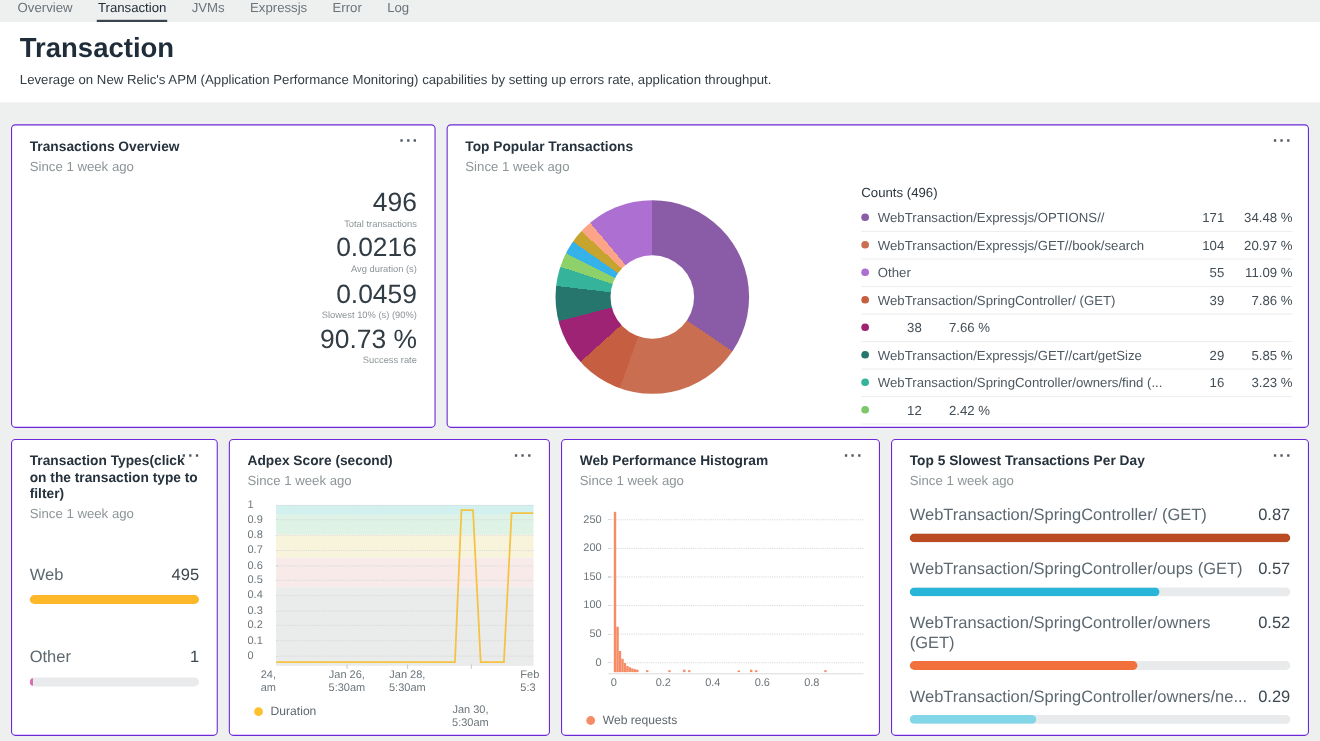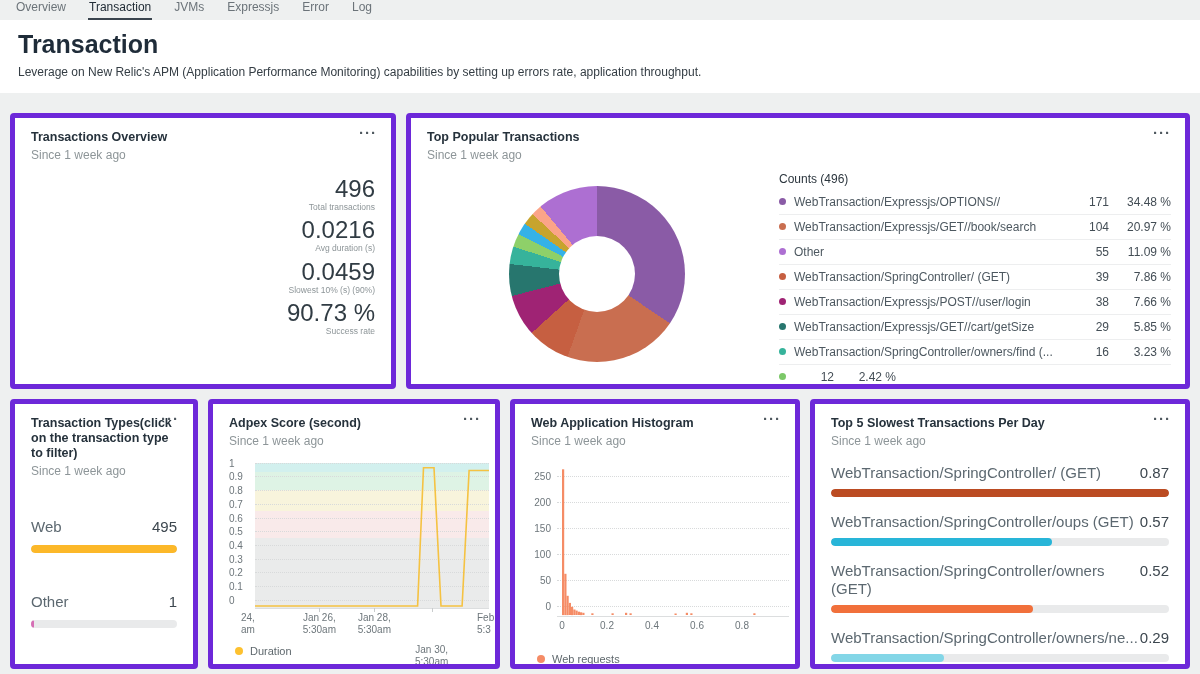--- a/index.html
+++ b/index.html
@@ -13,21 +13,21 @@
   .tab { padding:0 1px 4px; border-bottom:2px solid transparent; cursor:pointer; white-space:nowrap; }
   .tab.active { color:#222d37; border-bottom-color:#3a444e; }
   
   .page-header { background:#fff; padding:10px 18px 14px; }
   .page-header h1 { margin:0; font-size:25px; line-height:1.15; color:#1f2c39; }
   .page-header p { margin:6px 0 0; font-size:12px; color:#343d44; }
   
   main { padding:20px 10px 0; }
   .row { display:flex; gap:10px; }
   .row2 { margin-top:10px; }
-  .panel { position:relative; background:#fff; border:5px solid #6d28d9; border-radius:4px;
+  .panel { position:relative; background:#fff; border:1px solid #6d28d9; border-radius:4px;
            padding:12px 16px; box-sizing:border-box; overflow:hidden; }
   .p-title { margin:0; font-size:12.5px; font-weight:bold; color:#26323c; line-height:1.2; }
   .p-sub { font-size:12px; color:#8d9598; margin-top:3px; }
   .menu-dots { position:absolute; top:4px; right:10px; border:none; background:none; color:#4f585f;
                font-size:15px; font-weight:bold; letter-spacing:1px; cursor:pointer; padding:2px 4px; }
   .menu-dots::before { content:"···"; }
   
   #panel-overview { width:386px; height:276px; }
   #panel-popular  { flex:1; height:276px; }
   #panel-types { width:188px; height:270px; }
@@ -149,21 +149,20 @@
               <span class="lg-pct">11.09 %</span>
             </div>
             <div class="lg-row">
               <span class="lg-dot" style="background: rgb(198, 95, 65);"></span>
               <span class="lg-label">WebTransaction/SpringController/ (GET)</span>
               <span class="lg-count">39</span>
               <span class="lg-pct">7.86 %</span>
             </div>
             <div class="lg-row">
               <span class="lg-dot" style="background: rgb(159, 35, 116);"></span>
-              <span class="lg-label">WebTransaction/Expressjs/POST//user/login</span>
               <span class="lg-count">38</span>
               <span class="lg-pct">7.66 %</span>
             </div>
             <div class="lg-row">
               <span class="lg-dot" style="background: rgb(39, 118, 110);"></span>
               <span class="lg-label">WebTransaction/Expressjs/GET//cart/getSize</span>
               <span class="lg-count">29</span>
               <span class="lg-pct">5.85 %</span>
             </div>
             <div class="lg-row">
@@ -271,21 +270,21 @@
             <div>5:3</div>
           </div>
         </div>
       <div class="chart-legend" id="adpex-legend">
           <span class="lg-dot" style="background: rgb(253, 193, 47);"></span>
           <span>Duration</span>
         </div>
     </section>
 
     <section class="panel" id="panel-hist">
-      <h2 class="p-title">Web Application Histogram</h2>
+      <h2 class="p-title">Web Performance Histogram</h2>
       <div class="p-sub">Since 1 week ago</div>
       <button class="menu-dots" aria-label="panel menu"></button>
       <div class="chart-box" id="hist-box">
           <div class="gridline" style="top: 142px;"></div>
           <div class="ytick right" style="top: 137px; left: -28px;">0</div>
           <div class="gridline" style="top: 116px;"></div>
           <div class="ytick right" style="top: 111px; left: -28px;">50</div>
           <div class="gridline" style="top: 90px;"></div>
           <div class="ytick right" style="top: 85px; left: -28px;">100</div>
           <div class="gridline" style="top: 64px;"></div>

